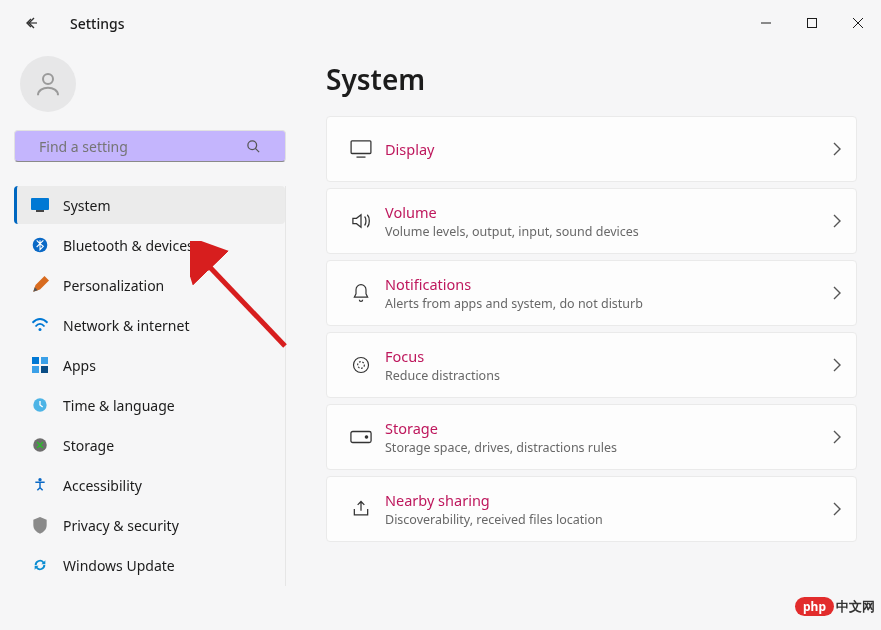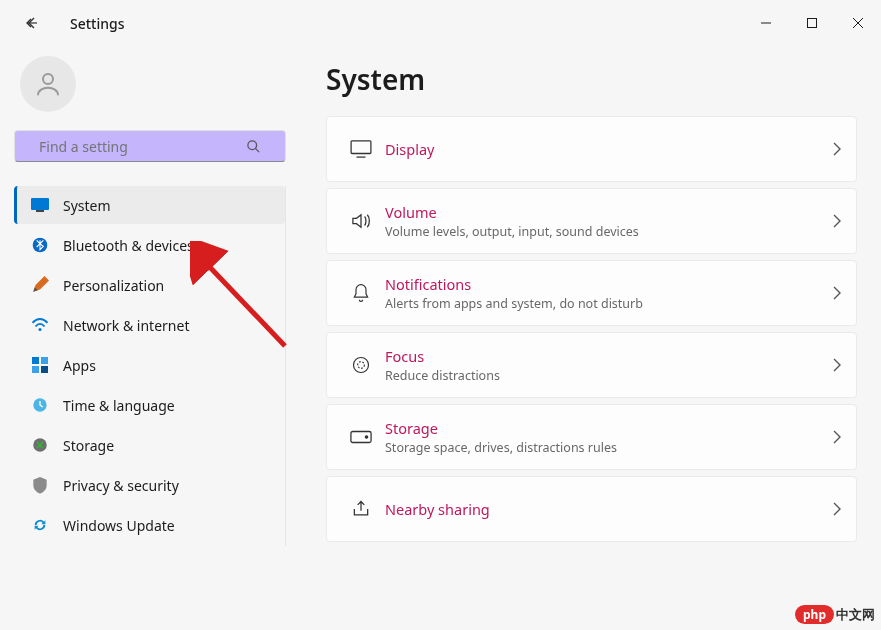--- a/index.html
+++ b/index.html
@@ -22,21 +22,21 @@
   .page-title { font-size: 28px; font-weight: 600; color: #1c1c1c; margin-bottom: 18px; }
   .card { background: #fdfdfd; border: 1px solid #eaeaea; border-radius: 4px; min-height: 66px; display: flex; align-items: center; padding: 0 14px 0 10px; margin-bottom: 6px; cursor: pointer; }
   .card-icon { width: 48px; display: flex; align-items: center; justify-content: center; color: #333; }
   .card-text { flex: 1; }
   .card-title { font-size: 14.5px; color: #be185d; }
   .card-sub { font-size: 12.5px; color: #686868; margin-top: 1px; }
   .chev { color: #555; }
   
   .arrow-overlay { position: absolute; left: 190px; top: 241px; pointer-events: none; }
   
-  .watermark { position: absolute; right: 6px; bottom: 6px; display: flex; align-items: center; gap: 2px; font-size: 13px; font-weight: 700; color: #333; }
+  .watermark { position: absolute; right: 6px; bottom: 14px; display: flex; align-items: center; gap: 2px; font-size: 13px; font-weight: 700; color: #333; }
   .wm-pill { background: #e22c2c; color: #fff; border-radius: 12px; padding: 1px 8px; font-size: 12px; font-weight: 700; }
 </style>
 </head>
 <body>
 
 <div class="titlebar">
   <div class="back-btn">
     <svg width="16" height="16" viewBox="0 0 16 16" fill="none" stroke="#333" stroke-width="1.4">
         <path d="M10 3 L5 8 L10 13"></path>
         <path d="M5 8 H14" stroke="none"></path>
@@ -145,20 +145,29 @@
         <span class="nav-icon">
             <svg width="18" height="14" viewBox="0 0 24 18">
               <circle cx="12" cy="9" r="9" fill="#6e6e6e"></circle>
               <path d="M8 5 L12 9 L16 5 M8 13 L12 9 L16 13" stroke="#2eb82e" stroke-width="2" fill="none"></path>
             </svg>
           </span>
         <span>Storage</span>
       </div>
       <div class="nav-item">
         <span class="nav-icon">
+            <svg width="16" height="16" viewBox="0 0 24 24">
+              <circle cx="12" cy="4" r="2.5" fill="#0a69c6"></circle>
+              <path d="M5 8h14 M12 8v8 M8 20l4-4 4 4" stroke="#0a69c6" stroke-width="2.2" fill="none"></path>
+            </svg>
+          </span>
+        <span>Accessibility</span>
+      </div>
+      <div class="nav-item">
+        <span class="nav-icon">
             <svg width="16" height="18" viewBox="0 0 24 26">
               <path d="M12 1 L22 5 V13 C22 20 17 24 12 26 C7 24 2 20 2 13 V5 Z" fill="#8a8a8a"></path>
             </svg>
           </span>
         <span>Privacy &amp; security</span>
       </div>
       <div class="nav-item">
         <span class="nav-icon">
             <svg width="16" height="16" viewBox="0 0 24 24">
               <path d="M4 12a8 8 0 0 1 14-5l2-2v6h-6l2-2a5 5 0 0 0-9 3" fill="#0a8cd1"></path>
@@ -255,20 +264,21 @@
 
     <div class="card">
       <div class="card-icon">
           <svg width="20" height="20" viewBox="0 0 24 24" fill="none" stroke="#333" stroke-width="1.5">
             <path d="M4 12v7h16v-7"></path>
             <path d="M12 3v11M8 7l4-4 4 4"></path>
           </svg>
         </div>
       <div class="card-text">
         <div class="card-title">Nearby sharing</div>
+        <div class="card-sub">Discoverability, received files location</div>
       </div>
       <svg class="chev" width="10" height="14" viewBox="0 0 8 14" fill="none" stroke="#555" stroke-width="1.4">
           <path d="M1 1 L7 7 L1 13"></path>
         </svg>
     </div>
   </div>
 </div>
 
 <svg class="arrow-overlay" width="110" height="120">
   <defs>

